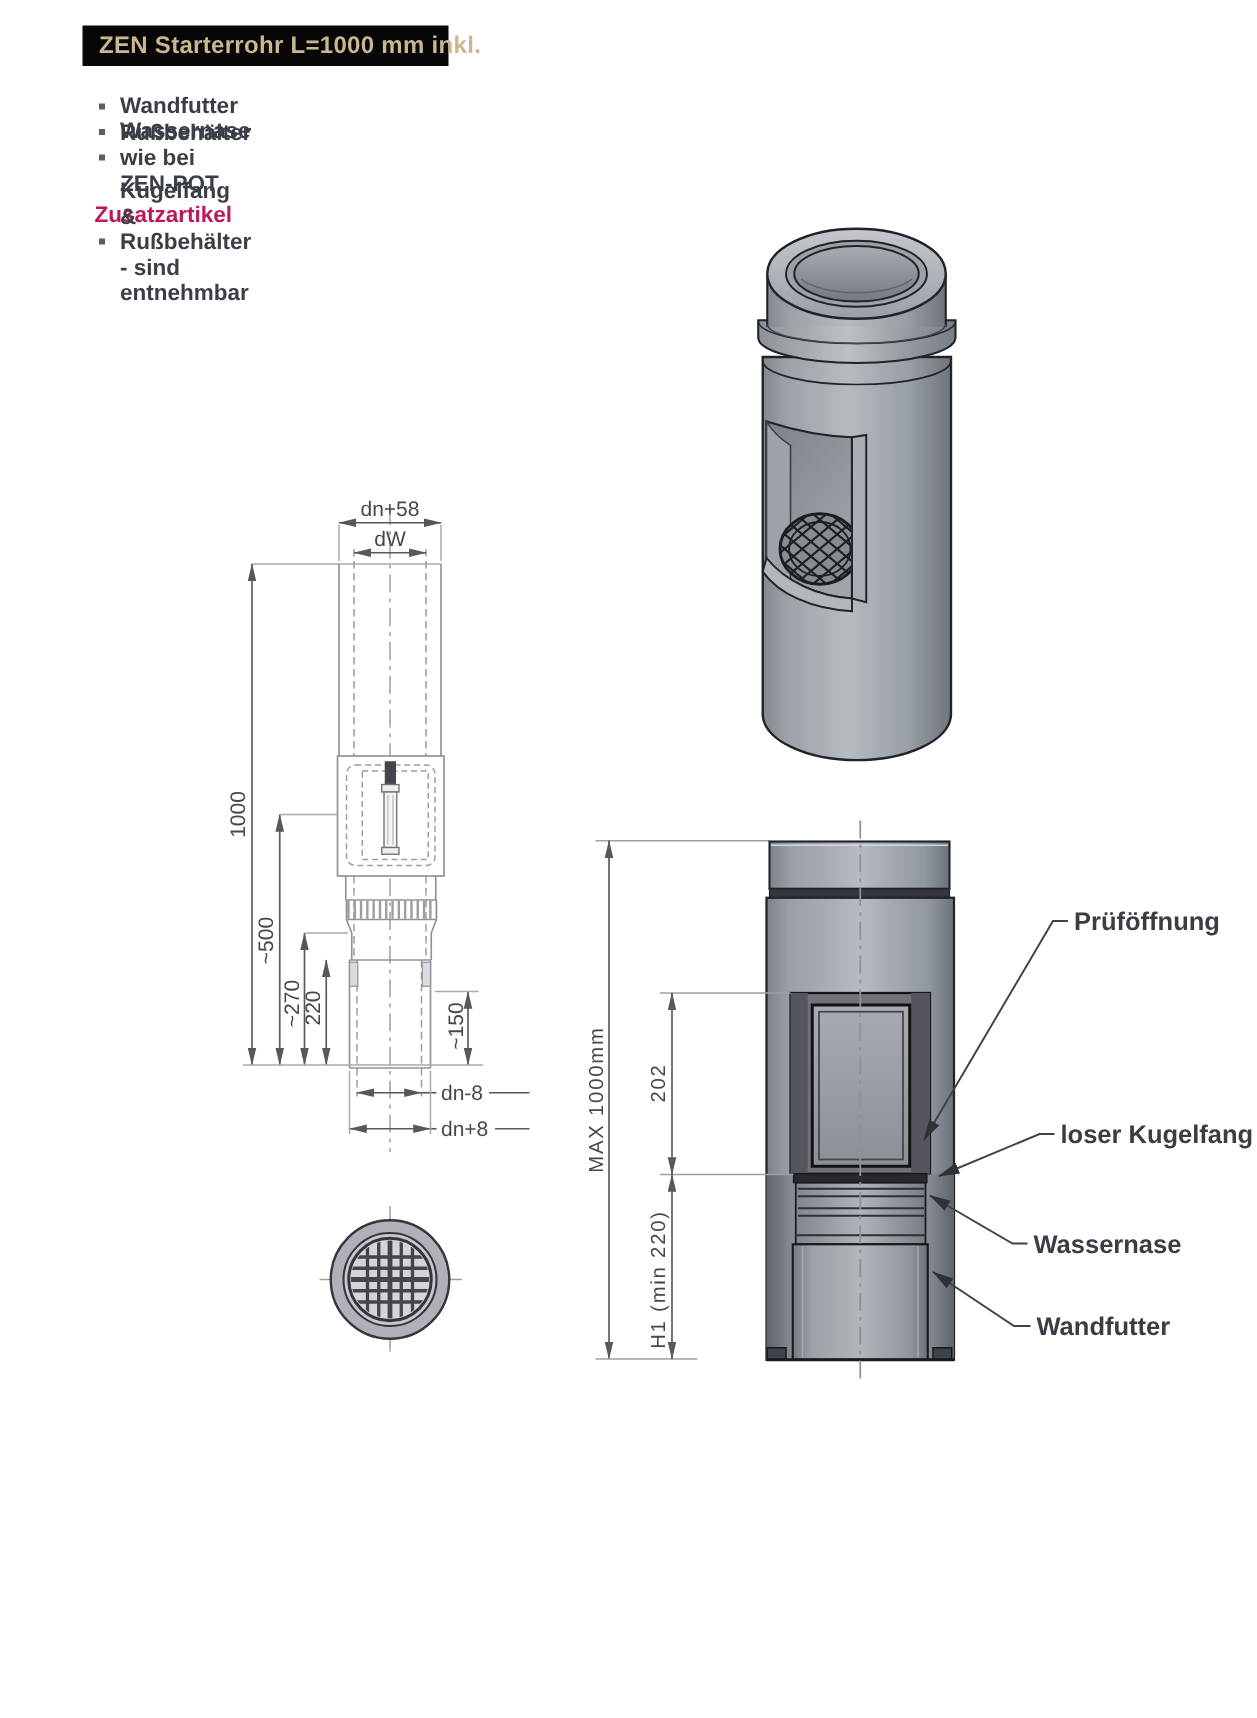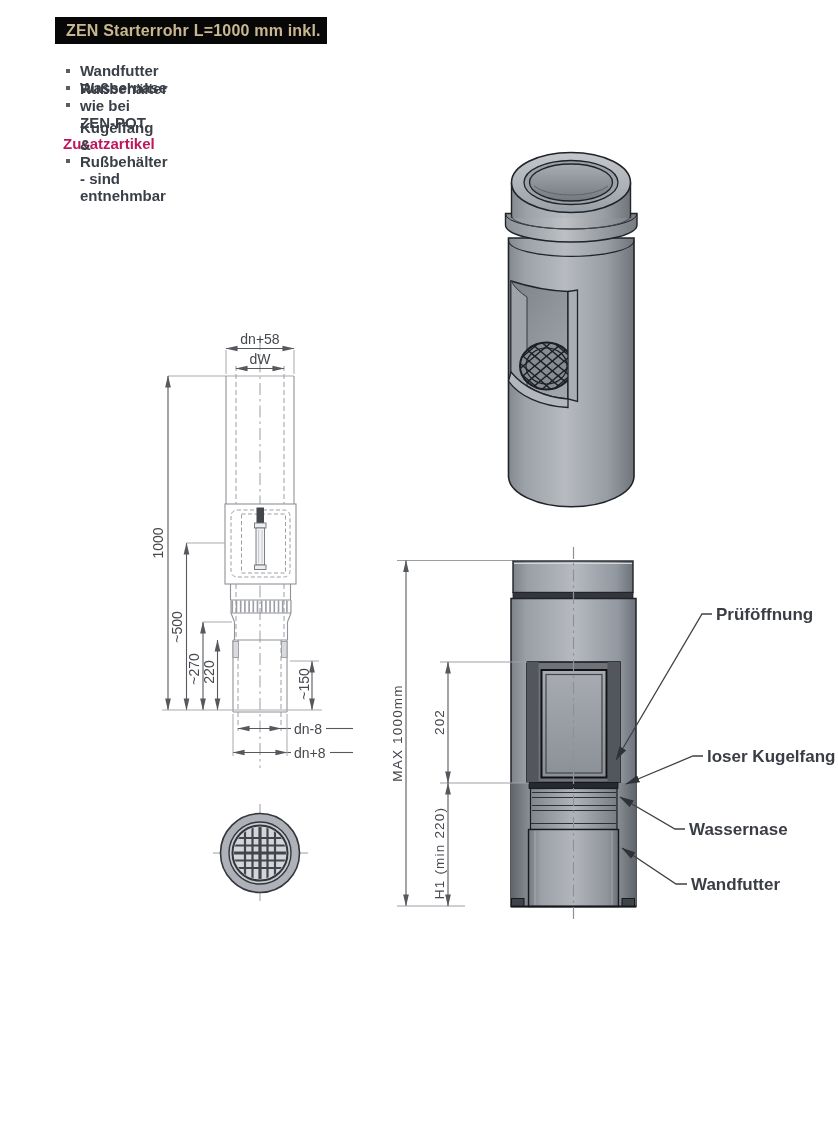--- a/index.html
+++ b/index.html
@@ -1,20 +1,20 @@
 <!DOCTYPE html>
 <html><head>
 <meta charset="utf-8">
 <style>
   html,body{margin:0;padding:0;background:#eee;}
   .page{position:relative;width:838px;height:1145px;background:#ffffff;overflow:hidden;
         font-family:"Liberation Sans",sans-serif;}
   .drawing-layer{position:absolute;left:0;top:0;z-index:0;}
   .txt-layer{position:absolute;left:0;top:0;z-index:1;}
-  .header-bar{position:absolute;left:55px;top:17px;width:272px;height:27px;background:#070707;
+  .header-bar{position:absolute;left:55px;top:17px;width:244px;height:27px;background:#070707;
         display:flex;align-items:center;padding-left:11px;box-sizing:border-box;}
   .header-bar span{color:#c9b78f;font-size:16px;font-weight:700;letter-spacing:.2px;white-space:nowrap;}
   .blist{position:absolute;left:63px;}
   .blist .li{display:flex;align-items:center;height:17.3px;color:#3a3f47;font-size:15px;font-weight:700;}
   .blt{width:4px;height:4px;background:#585d66;margin:0 10px 0 3px;flex:0 0 auto;}
   .bhead{position:absolute;left:63px;color:#be185d;font-size:15px;font-weight:700;height:17.3px;display:flex;align-items:center;}
   svg text{font-family:"Liberation Sans",sans-serif;}
   .dimtxt{font-size:14px;fill:#45484d;}
   .dimtxt2{font-size:13.5px;fill:#45484d;letter-spacing:1.2px;}
   .callout{font-size:17px;font-weight:600;fill:#3a3d44;}

